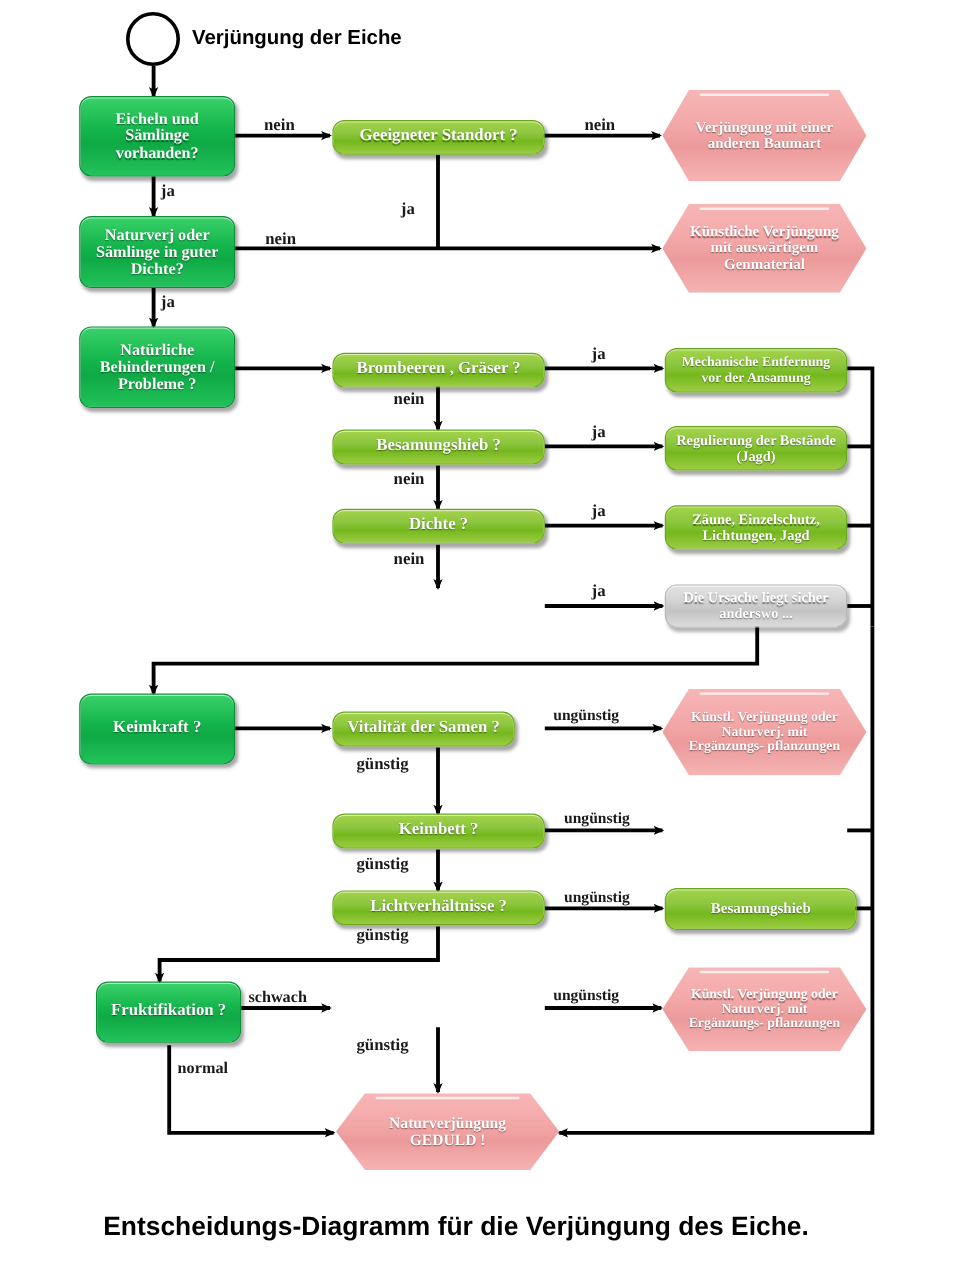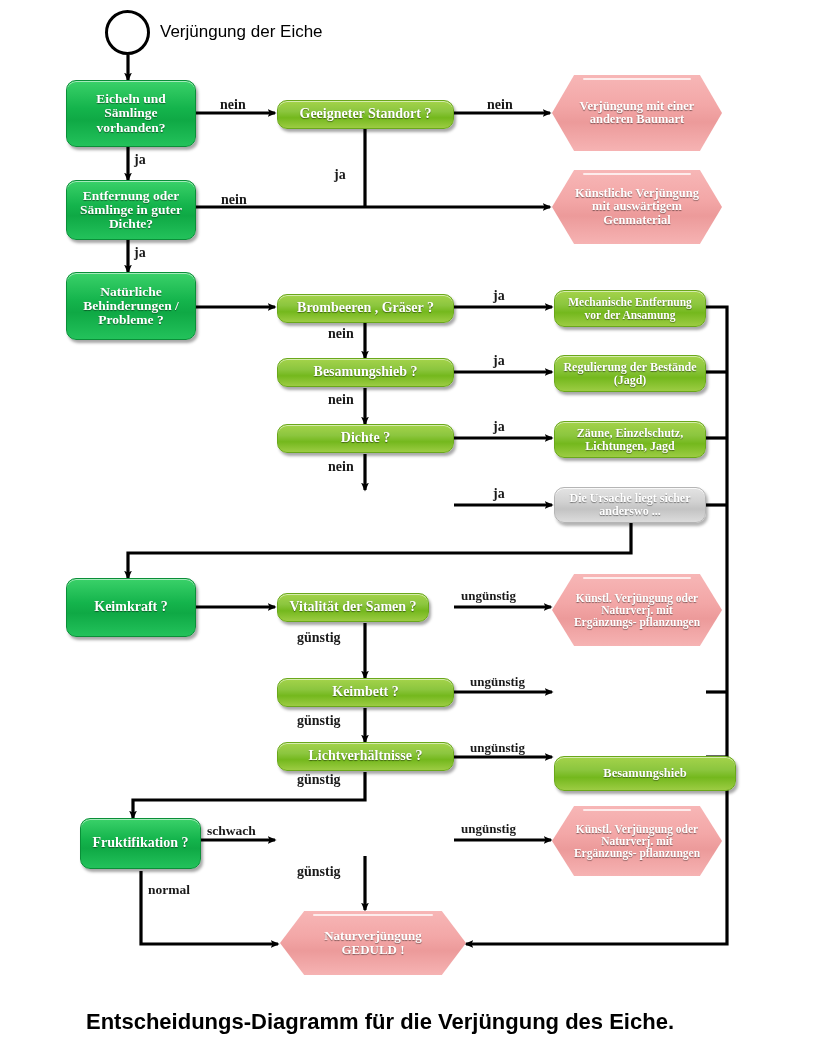--- a/index.html
+++ b/index.html
@@ -42,21 +42,21 @@
   .hex .hl{position:absolute;left:18%;right:18%;top:3px;height:2px;
      background:rgba(255,255,255,.75);border-radius:2px;}
 
   .startnode{position:absolute;border:3px solid #000;border-radius:50%;
      background:#ffffff;box-sizing:border-box;}
 
   .edgelabel{position:absolute;color:#1a1a1a;font-weight:bold;
      font-family:"Liberation Serif", serif;white-space:nowrap;
      text-shadow:none;}
 
-  .starttitle{position:absolute;color:#000;font-weight:normal;
+  .starttitle{position:absolute;color:#000;font-weight:bold;
      font-family:"Liberation Sans", sans-serif;white-space:nowrap;}
 
   .caption{position:absolute;color:#000;font-weight:bold;
      font-family:"Liberation Sans", sans-serif;white-space:nowrap;}
 </style>
 </head>
 <body>
 
 <div id="stage">
 
@@ -132,21 +132,21 @@
       <path d="M727,522 L727,944 L466,944" marker-end="url(#ah)"></path>
 
     </g>
   </svg>
 
   <div class="startnode" style="left:105px;top:10px;width:45px;height:45px;"></div>
   <div class="starttitle" style="left:160px;top:22px;font-size:17px;">Verjüngung der Eiche</div>
 
   <div class="node rect dark" style="left:66px;top:80px;width:130px;height:67px;font-size:13.5px;padding:0 6px;">Eicheln und Sämlinge vorhanden?</div>
 
-  <div class="node rect dark" style="left:66px;top:180px;width:130px;height:60px;font-size:13.5px;padding:0 6px;">Entfernung oder Sämlinge  in guter Dichte?</div>
+  <div class="node rect dark" style="left:66px;top:180px;width:130px;height:60px;font-size:13.5px;padding:0 6px;">Naturverj oder Sämlinge  in guter Dichte?</div>
 
   <div class="node rect dark" style="left:66px;top:272px;width:130px;height:68px;font-size:13.5px;padding:0 6px;">Natürliche Behinderungen / Probleme ?</div>
 
   <div class="node rect dark" style="left:66px;top:578px;width:130px;height:59px;font-size:14px;padding:0 6px;">Keimkraft ?</div>
 
   <div class="node rect dark" style="left:80px;top:818px;width:121px;height:51px;font-size:14px;padding:0 5px;">Fruktifikation ?</div>
 
   <div class="node rect light" style="left:277px;top:100px;width:177px;height:29px;font-size:14px;">Geeigneter Standort ?</div>
 
   <div class="node rect light" style="left:277px;top:294px;width:177px;height:29px;font-size:14px;">Brombeeren , Gräser ?</div>
@@ -180,21 +180,21 @@
   <div class="node rect light" style="left:554px;top:421px;width:152px;height:37px;font-size:12px;padding:0 5px;">Zäune, Einzelschutz, Lichtungen, Jagd</div>
 
   <div class="node rect grey" style="left:554px;top:487px;width:152px;height:36px;font-size:12px;padding:0 5px;color:#ffffff;">Die Ursache liegt sicher anderswo ...</div>
 
   <div class="node hex" style="left:552px;top:574px;width:170px;height:72px;font-size:11.5px;padding:0 20px;position:absolute;">
     <span class="hl"></span>
     <span>Künstl. Verjüngung oder  Naturverj. mit Ergänzungs- pflanzungen</span>
   </div>
 
 
-  <div class="node rect light" style="left:554px;top:740px;width:182px;height:35px;font-size:12.5px;padding:0 20px;margin-top:16px;">Besamungshieb</div>
+  <div class="node rect light" style="left:554px;top:740px;width:160px;height:35px;font-size:12.5px;padding:0 20px;">Besamungshieb</div>
 
   <div class="node hex" style="left:552px;top:806px;width:170px;height:70px;font-size:11.5px;padding:0 20px;position:absolute;">
     <span class="hl"></span>
     <span>Künstl. Verjüngung oder  Naturverj. mit Ergänzungs- pflanzungen</span>
   </div>
 
   <div class="node hex" style="left:280px;top:911px;width:186px;height:64px;font-size:13px;padding:0 26px;position:absolute;">
     <span class="hl"></span>
     <span>Naturverjüngung GEDULD  !</span>
   </div>

